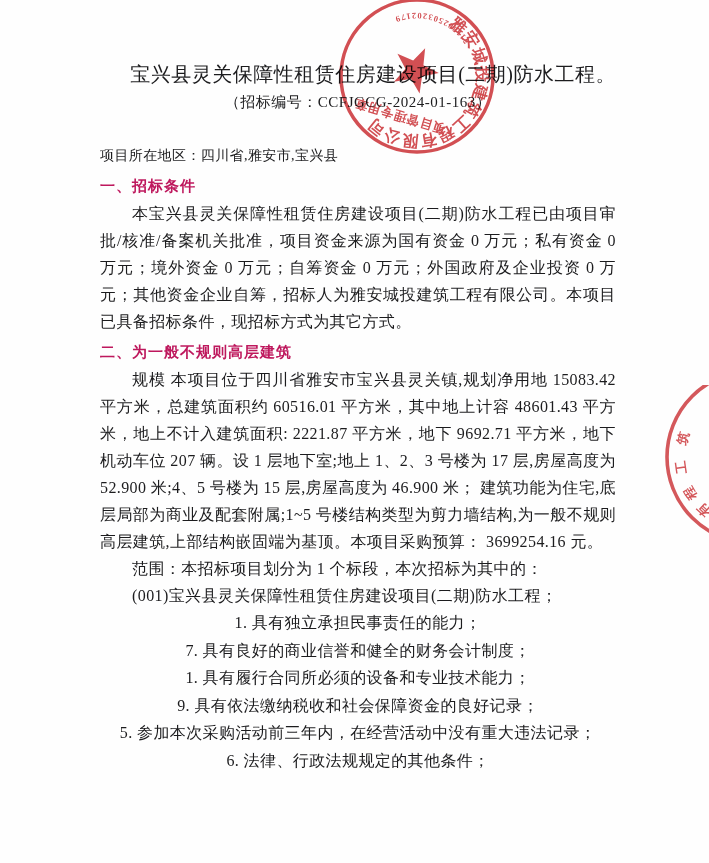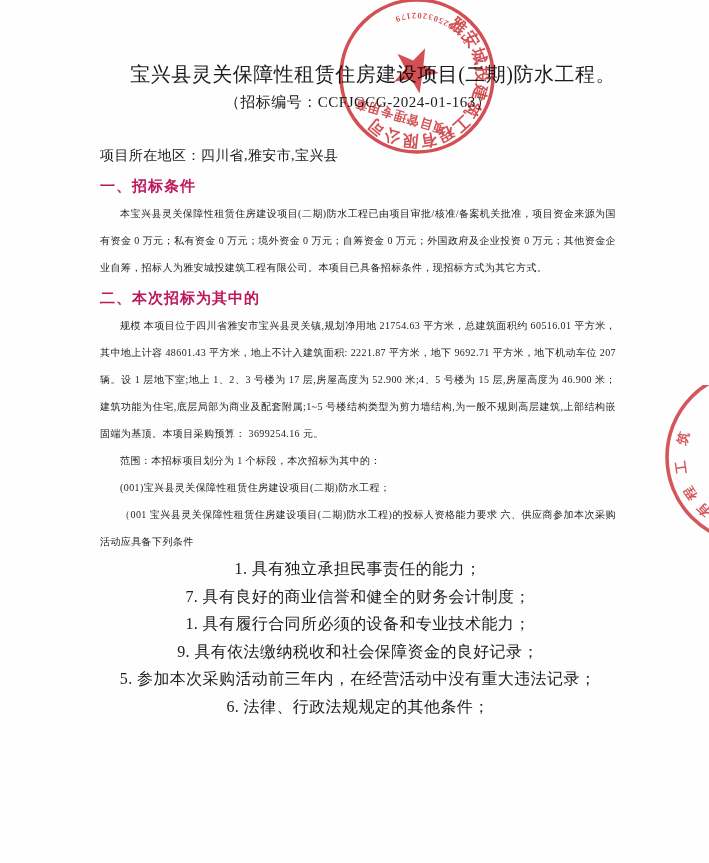--- a/index.html
+++ b/index.html
@@ -21,21 +21,21 @@
   .subtitle{
     text-align:center;font-size:15px;letter-spacing:.5px;
     line-height:28px;margin-bottom:26px;
   }
   .loc{font-size:14px;line-height:27px;margin:0 0 4px 0;letter-spacing:.4px;}
   h2.sec{
     font-size:15px;font-weight:700;letter-spacing:1px;
     margin:4px 0 0 0;line-height:27px;color:#be185d;
   }
   p.para{
-    font-size:10px;line-height:27px;margin:0;letter-spacing:.4px;
+    font-size:16px;line-height:27px;margin:0;letter-spacing:.4px;
     text-align:justify;
   }
   p.indent{text-indent:2em;}
   p.line{font-size:16px;line-height:27.5px;margin:0;letter-spacing:.4px;text-align:center;}
   
   .stamp-main{
     position:absolute;left:337px;top:-4px;width:160px;height:160px;
     opacity:.82;mix-blend-mode:multiply;pointer-events:none;
   }
   .stamp-edge{
@@ -51,26 +51,25 @@
 
   <div class="content">
     <div class="title">宝兴县灵关保障性租赁住房建设项目(二期)防水工程。</div>
     <div class="subtitle">（招标编号：CCFJGCG-2024-01-163）</div>
 
     <p class="loc">项目所在地区：四川省,雅安市,宝兴县</p>
 
     <h2 class="sec">一、招标条件</h2>
     <p class="para indent">本宝兴县灵关保障性租赁住房建设项目(二期)防水工程已由项目审批/核准/备案机关批准，项目资金来源为国有资金 0 万元；私有资金 0 万元；境外资金 0 万元；自筹资金 0 万元；外国政府及企业投资 0 万元；其他资金企业自筹，招标人为雅安城投建筑工程有限公司。本项目已具备招标条件，现招标方式为其它方式。</p>
 
-    <h2 class="sec">二、本次招标为其中的</h2>
-    <p class="para indent">规模 本项目位于四川省雅安市宝兴县灵关镇,规划净用地 21754.63 平方米，总建筑面积约 60516.01 平方米，其中地上计容 48601.43 平方米，地上不计入建筑面积: 2221.87 平方米，地下  9692.71 平方米，地下机动车位 207 辆。设 1 层地下室;地上 1、2、3 号楼为 17 层,房屋高度为 52.900 米;4、5 号楼为 15 层,房屋高度为 46.900 米； 建筑功能为住宅,底层局部为商业及配套附属;1~5 号楼结构类型为剪力墙结构,为一般不规则高层建筑,上部结构嵌固端为基顶。本项目采购预算： 3699254.16 元。</p>
+    <h2 class="sec">二、为一般不规则高层建筑</h2>
+    <p class="para indent">规模 本项目位于四川省雅安市宝兴县灵关镇,规划净用地 15083.42 平方米，总建筑面积约 60516.01 平方米，其中地上计容 48601.43 平方米，地上不计入建筑面积: 2221.87 平方米，地下  9692.71 平方米，地下机动车位 207 辆。设 1 层地下室;地上 1、2、3 号楼为 17 层,房屋高度为 52.900 米;4、5 号楼为 15 层,房屋高度为 46.900 米； 建筑功能为住宅,底层局部为商业及配套附属;1~5 号楼结构类型为剪力墙结构,为一般不规则高层建筑,上部结构嵌固端为基顶。本项目采购预算： 3699254.16 元。</p>
     <p class="para indent">范围：本招标项目划分为 1 个标段，本次招标为其中的：</p>
     <p class="para indent">(001)宝兴县灵关保障性租赁住房建设项目(二期)防水工程；</p>
 
-    <p class="para indent">（001 宝兴县灵关保障性租赁住房建设项目(二期)防水工程)的投标人资格能力要求 六、供应商参加本次采购活动应具备下列条件</p>
     <p class="line">1. 具有独立承担民事责任的能力；</p>
     <p class="line">7. 具有良好的商业信誉和健全的财务会计制度；</p>
     <p class="line">1. 具有履行合同所必须的设备和专业技术能力；</p>
     <p class="line">9. 具有依法缴纳税收和社会保障资金的良好记录；</p>
     <p class="line">5. 参加本次采购活动前三年内，在经营活动中没有重大违法记录；</p>
     <p class="line">6. 法律、行政法规规定的其他条件；</p>
 
   </div>
 
   <svg class="stamp-main" viewBox="0 0 160 160" xmlns="http://www.w3.org/2000/svg">

